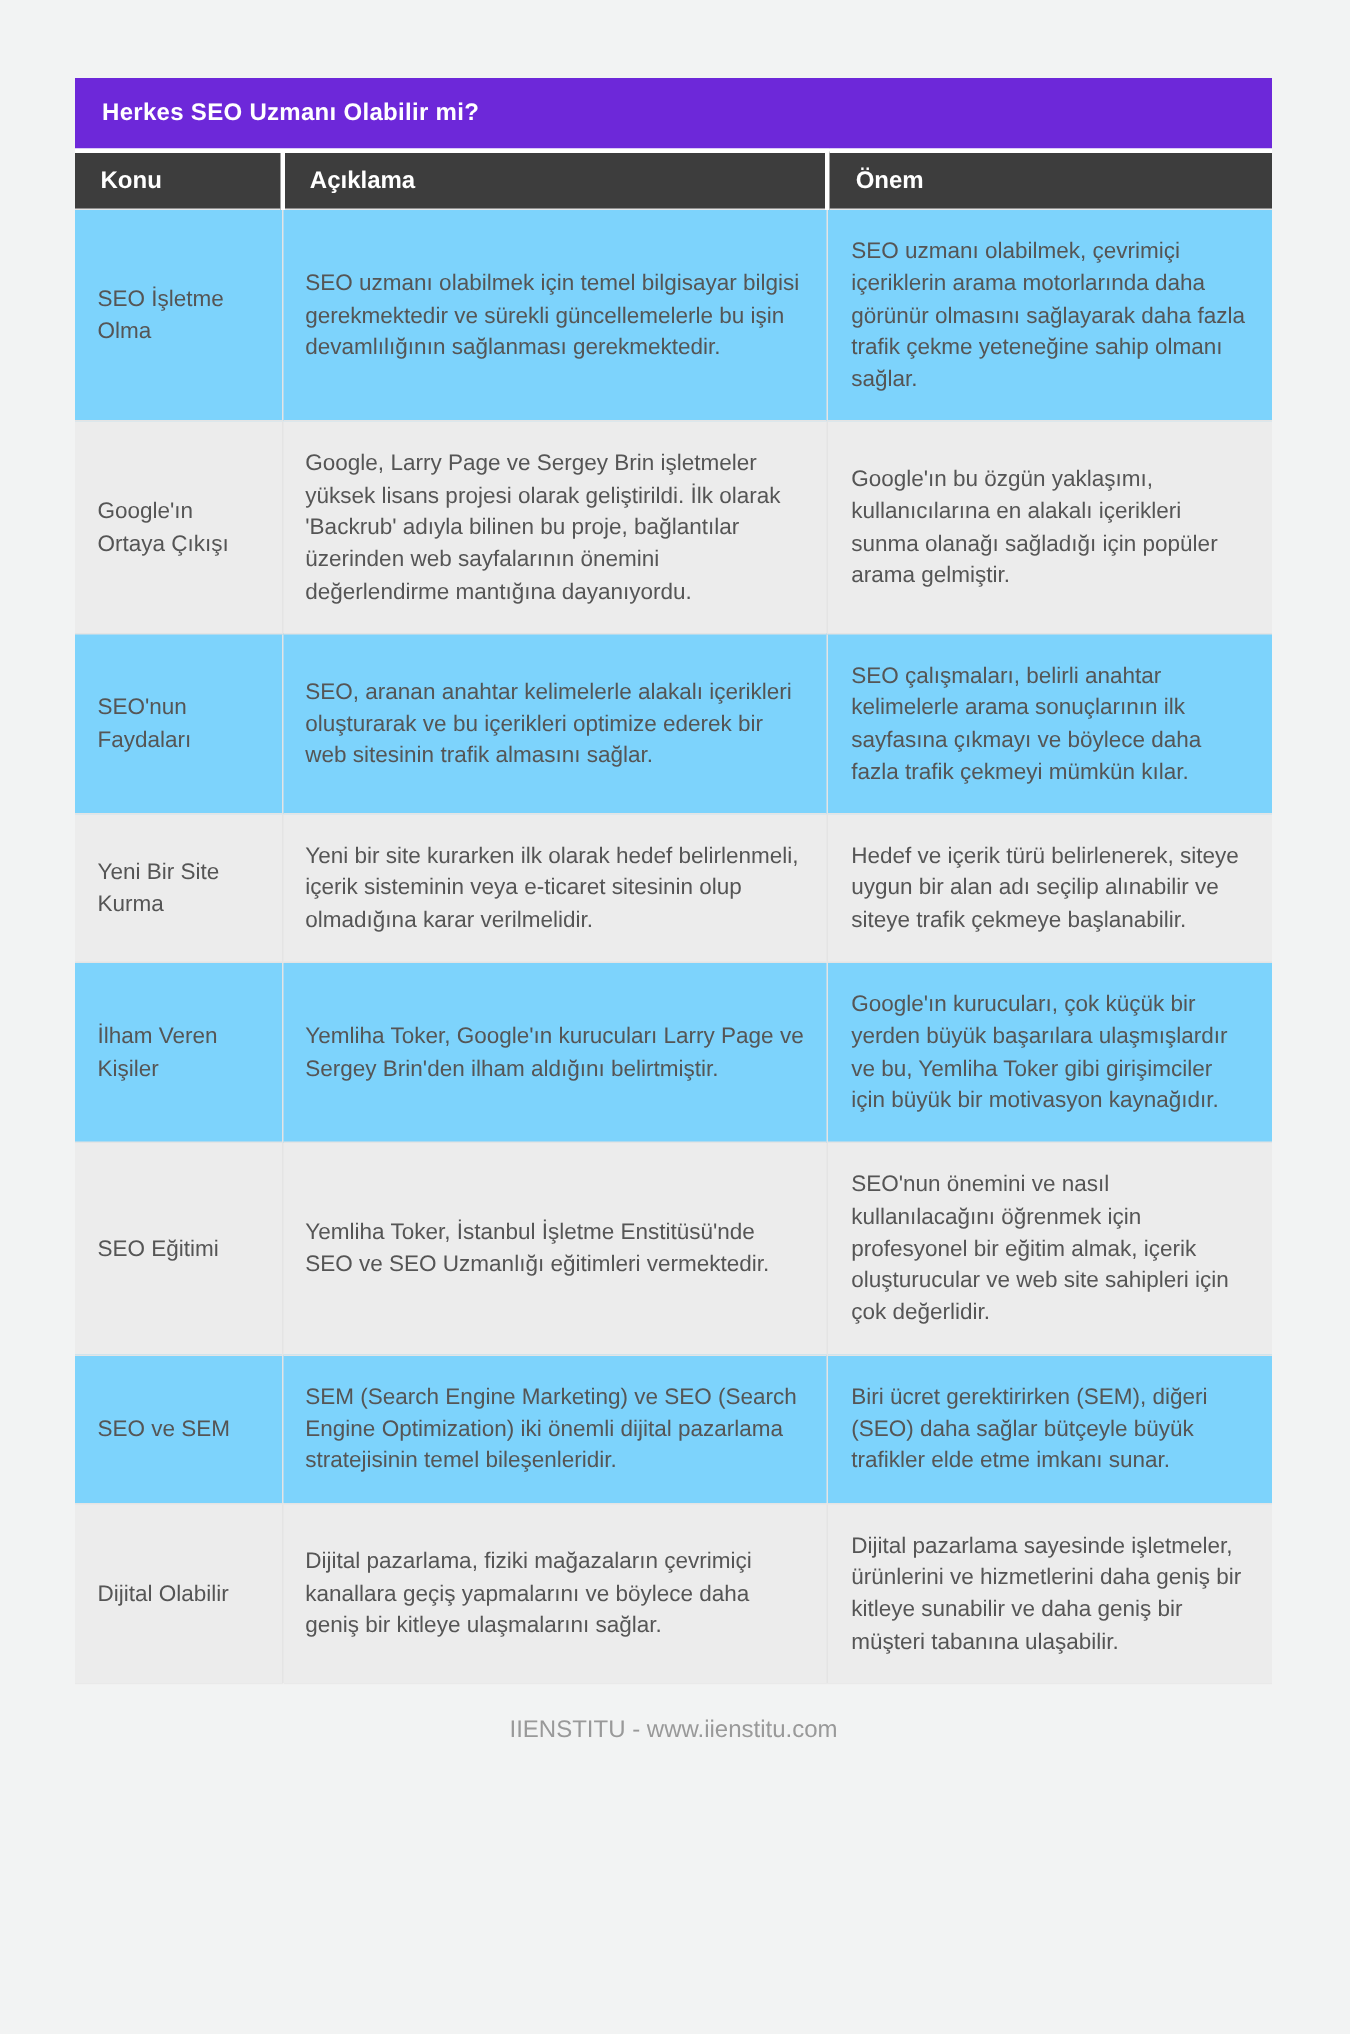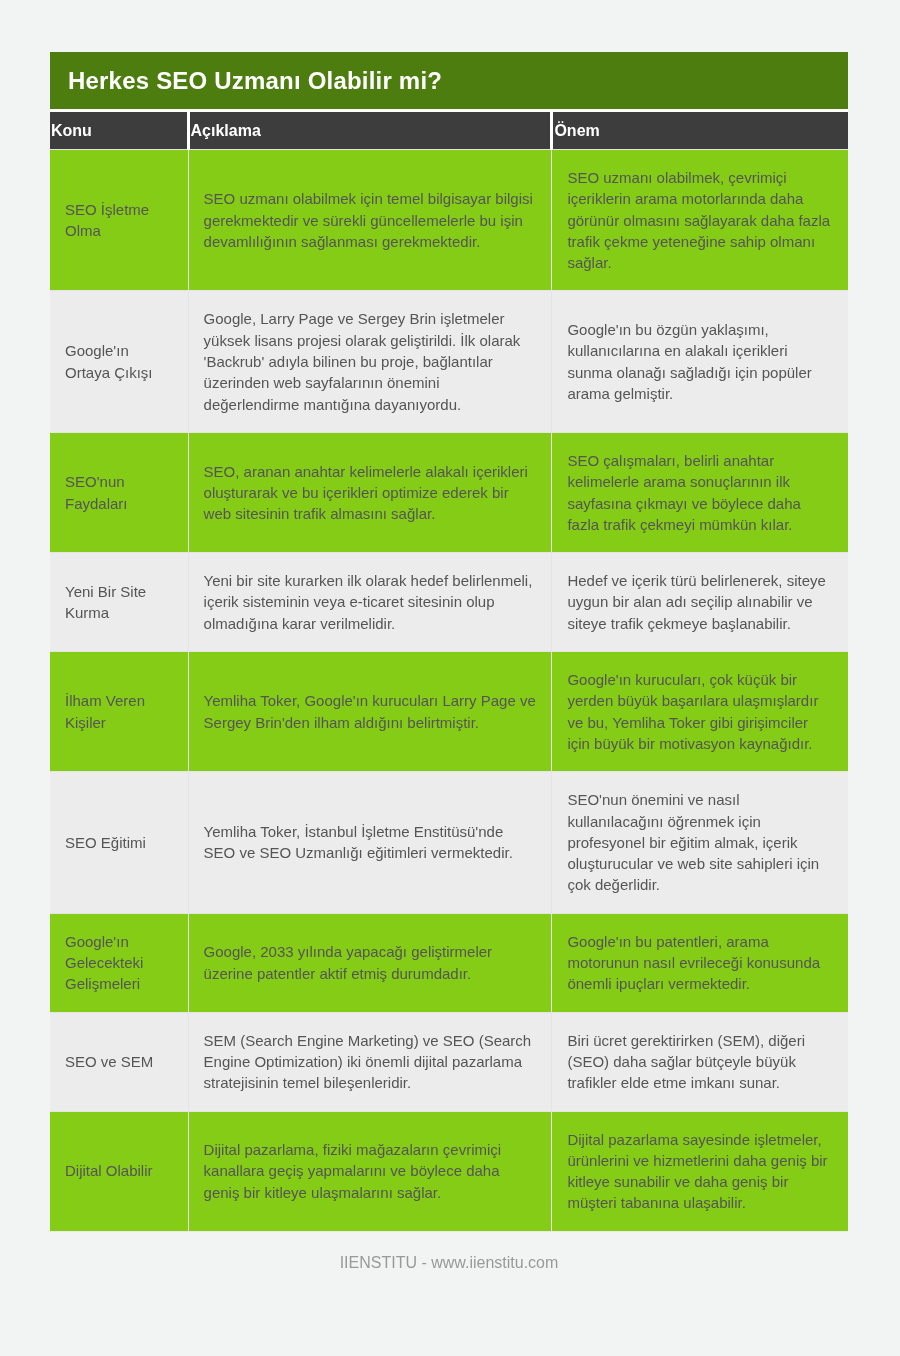--- a/index.html
+++ b/index.html
@@ -14,55 +14,55 @@
   .page {
     width: 900px;
     min-height: 1356px;
     padding: 52px 52px 30px 50px;
   }
   .card {
     background: #ffffff;
     width: 100%;
   }
   .card-title {
-    background: #4d7c0f;
+    background: #6d28d9;
     color: #ffffff;
-    font-size: 24px;
+    font-size: 16px;
     font-weight: bold;
     padding: 15px 18px 14px 18px;
     letter-spacing: 0.2px;
   }
   table.seo-table {
     width: 100%;
     border-collapse: collapse;
     table-layout: fixed;
   }
   col.c1 { width: 17.3%; }
   col.c2 { width: 45.6%; }
   col.c3 { width: 37.1%; }
   thead th {
     background: #3d3d3d;
     color: #ffffff;
     font-size: 16px;
     font-weight: bold;
     text-align: left;
-    padding: 10px 15px 9px 1px;
+    padding: 10px 15px 9px 17px;
     border-top: 3px solid #ffffff;
     border-left: 3px solid #ffffff;
   }
   thead th:first-child { border-left: none; }
   tbody td {
     font-size: 15px;
     color: #555555;
     line-height: 1.42;
     padding: 17px 15px;
     vertical-align: middle;
     border-top: 1px solid #e4e4e4;
     border-left: 1px solid #e4e4e4;
-    background: #84cc16;
+    background: #7dd3fc;
     word-wrap: break-word;
   }
   tbody td:first-child { border-left: none; }
   tbody tr:nth-child(even) td { background: #ececec; }
   tbody tr:last-child td { border-bottom: 1px solid #e9e9e9; }
   .footer {
     text-align: center;
     color: #999999;
     font-size: 16px;
     margin-top: 22px;
@@ -112,25 +112,20 @@
           <td>İlham Veren Kişiler</td>
           <td>Yemliha Toker, Google'ın kurucuları Larry Page ve Sergey Brin'den ilham aldığını belirtmiştir.</td>
           <td>Google'ın kurucuları, çok küçük bir yerden büyük başarılara ulaşmışlardır ve bu, Yemliha Toker gibi girişimciler için büyük bir motivasyon kaynağıdır.</td>
         </tr>
         <tr>
           <td>SEO Eğitimi</td>
           <td>Yemliha Toker, İstanbul İşletme Enstitüsü'nde SEO ve SEO Uzmanlığı eğitimleri vermektedir.</td>
           <td>SEO'nun önemini ve nasıl kullanılacağını öğrenmek için profesyonel bir eğitim almak, içerik oluşturucular ve web site sahipleri için çok değerlidir.</td>
         </tr>
         <tr>
-          <td>Google'ın Gelecekteki Gelişmeleri</td>
-          <td>Google, 2033 yılında yapacağı geliştirmeler üzerine patentler aktif etmiş durumdadır.</td>
-          <td>Google'ın bu patentleri, arama motorunun nasıl evrileceği konusunda önemli ipuçları vermektedir.</td>
-        </tr>
-        <tr>
           <td>SEO ve SEM</td>
           <td>SEM (Search Engine Marketing) ve SEO (Search Engine Optimization) iki önemli dijital pazarlama stratejisinin temel bileşenleridir.</td>
           <td>Biri ücret gerektirirken (SEM), diğeri (SEO) daha sağlar bütçeyle büyük trafikler elde etme imkanı sunar.</td>
         </tr>
         <tr>
           <td>Dijital Olabilir</td>
           <td>Dijital pazarlama, fiziki mağazaların çevrimiçi kanallara geçiş yapmalarını ve böylece daha geniş bir kitleye ulaşmalarını sağlar.</td>
           <td>Dijital pazarlama sayesinde işletmeler, ürünlerini ve hizmetlerini daha geniş bir kitleye sunabilir ve daha geniş bir müşteri tabanına ulaşabilir.</td>
         </tr>
       </tbody>

